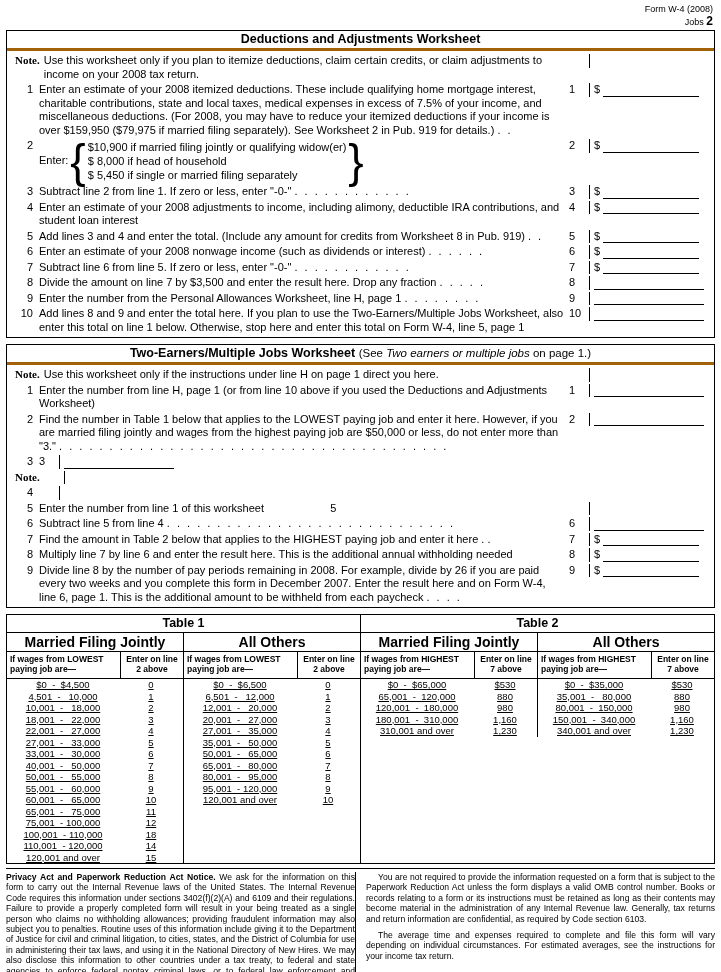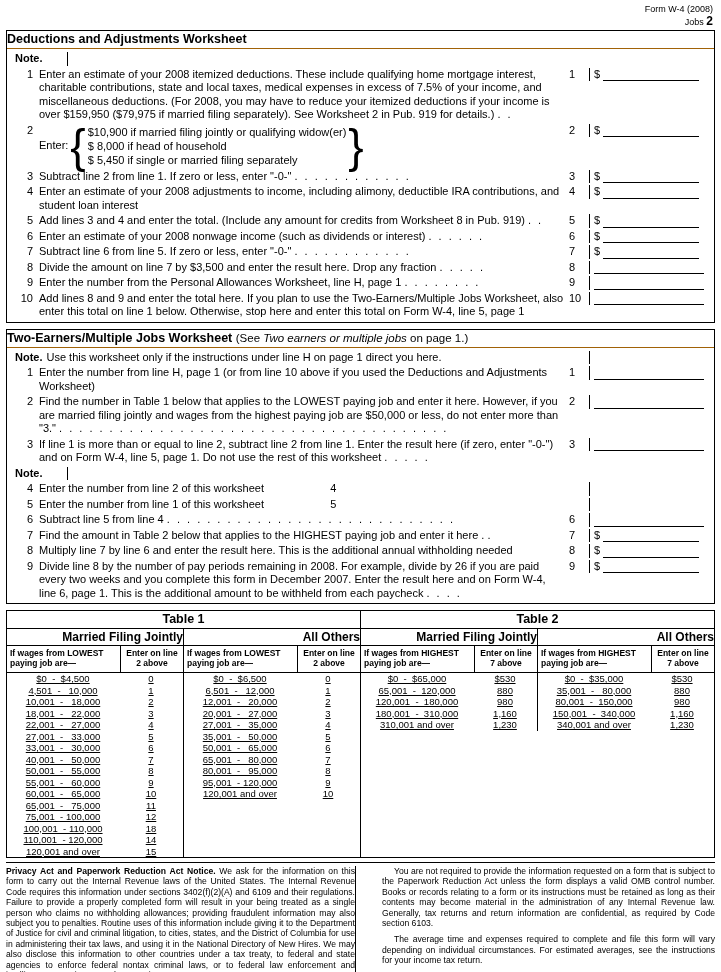--- a/index.html
+++ b/index.html
@@ -2,65 +2,65 @@
 <html><head>
 <meta charset="utf-8">
 <style>
   html,body{margin:0;padding:0;background:#fff;}
   body{width:721px;font-family:"Liberation Sans", sans-serif;color:#000;}
   .page{width:721px;min-height:972px;position:relative;padding:0;box-sizing:border-box;}
   .topbar{display:flex;justify-content:space-between;align-items:flex-end;font-size:9px;padding:4px 8px 2px 8px;flex-direction:column;}
   .topbar .right{font-size:9px;}
   .topbar .right b{font-size:12px;}
   .sect{border:1px solid #000;margin:0 6px 6px 6px;}
-  .sect-title{text-align:left;font-weight:bold;font-size:12.5px;border-bottom:1px solid #a16207;padding:1px 0 2px 0;}
+  .sect-title{text-align:center;font-weight:bold;font-size:12.5px;border-bottom:3px solid #a16207;padding:1px 0 2px 0;}
   .sect-title .norm{font-weight:normal;font-size:11.5px;}
   .sect-title .ital{font-style:italic;font-weight:normal;font-size:11.5px;}
   .rows{padding:2px 0 2px 0;}
   .row{display:flex;align-items:flex-start;font-size:11px;line-height:13.5px;padding:1px 0;}
   .num{width:26px;text-align:right;padding-right:6px;flex:none;}
-  .num.note{width:auto;padding-left:8px;padding-right:4px;font-weight:bold;}
+  .num.note{width:auto;padding-left:8px;padding-right:4px;font-weight:bold;font-family:Liberation Serif, serif;}
   .txt{flex:1 1 auto;padding-right:4px;}
   .lineno{width:20px;text-align:left;flex:none;font-size:11px;}
   .amt{width:120px;flex:none;border-left:1px solid #000;padding-left:4px;position:relative;}
   .amt .dollar{font-size:11px;}
   .amt .ul{display:inline-block;border-bottom:1px solid #000;width:96px;height:11px;vertical-align:bottom;}
   .amt .ul2{display:inline-block;border-bottom:1px solid #000;width:110px;height:11px;vertical-align:bottom;}
   .dots{letter-spacing:2px;font-size:11px;}
   b{font-weight:bold;}
   .brace-row{display:flex;align-items:center;font-size:11px;padding:1px 0;}
   .brace{font-size:46px;line-height:42px;font-weight:100;margin:0 2px 0 2px;}
   .brace-items{line-height:14px;font-size:11px;}
 
   
   .tables{display:flex;margin:0 6px 4px 6px;border:1px solid #000;}
   .tbl{flex:1 1 50%;}
   .tbl + .tbl{border-left:1px solid #000;}
   .tbl-title{text-align:center;font-weight:bold;font-size:12.5px;border-bottom:1px solid #000;padding:1px 0 2px 0;}
   .tbl-sub{display:flex;border-bottom:1px solid #000;}
-  .tbl-sub div{flex:1 1 50%;text-align:right;font-weight:bold;font-size:12px;padding:1px 0;}
+  .tbl-sub div{flex:1 1 50%;text-align:center;font-weight:bold;font-size:14px;padding:1px 0;}
   .tbl-sub div + div{border-left:1px solid #000;}
   .tbl-body{display:flex;}
   .half{flex:1 1 50%;}
   .half + .half{border-left:1px solid #000;}
   .hdr{display:flex;font-size:8.5px;font-weight:bold;border-bottom:1px solid #000;min-height:26px;}
   .hdr .c1{flex:1 1 auto;padding:2px 3px;line-height:10px;}
   .hdr .c2{width:56px;flex:none;border-left:1px solid #000;padding:2px 3px;line-height:10px;text-align:center;}
   .drow{display:flex;font-size:9.5px;line-height:11.5px;text-decoration:underline;}
   .drow .c1{flex:1 1 auto;padding:0 4px;text-align:center;white-space:pre;}
   .drow .c2{width:56px;flex:none;padding:0 4px;text-align:center;}
   .t2 .drow .c2{text-align:center;}
   .spacer{height:11.5px;}
 
   
   .footer{display:flex;margin:4px 6px 0 6px;border-top:1px solid #000;padding-top:3px;}
   .fcol{flex:1 1 50%;font-size:8.6px;line-height:10.4px;text-align:justify;}
   .fcol + .fcol{padding-left:10px;}
   .fcol p{margin:0 0 6px 0;}
-  .fcol .ind{text-indent:12px;margin-left:16px;}
+  .fcol .ind{text-indent:12px;}
   .divider-v{border-left:1px solid #000;}
 </style>
 </head>
 <body>
 
 <div class="page">
 
   <div class="topbar">
     <div>Form W-4 (2008)</div>
     <div class="right">
@@ -68,20 +68,21 @@
       <b>2</b>
     </div>
   </div>
 
   <div class="sect">
     <div class="sect-title">Deductions and Adjustments Worksheet</div>
     <div class="rows">
 
       <div class="row">
         <div class="num note">Note.</div>
+        <div class="txt">Use this worksheet only if you plan to itemize deductions, claim certain credits, or claim adjustments to income on your 2008 tax return.</div>
         <div class="lineno"></div>
         <div class="amt">&nbsp;</div>
       </div>
 
       <div class="row">
         <div class="num">1</div>
         <div class="txt">
           <span>Enter an estimate of your 2008 itemized deductions. These include qualifying home mortgage interest, charitable contributions, state and local taxes, medical expenses in excess of 7.5% of your income, and miscellaneous deductions. (For 2008, you may have to reduce your itemized deductions if your income is over $159,950 ($79,975 if married filing separately). See Worksheet 2 in Pub. 919 for details.)</span>
           <span class="dots">. .</span>
         </div>
@@ -245,44 +246,34 @@
           <span class="dots">. . . . . . . . . . . . . . . . . . . . . . . . . . . . . . . . . . . . . . .</span>
         </div>
         <div class="lineno">2</div>
         <div class="amt">
           <span class="ul2"></span>
         </div>
       </div>
 
       <div class="row">
         <div class="num">3</div>
-        <div class="txt">
-          <span>If line 1 is more than or equal to line 2, subtract line 2 from line 1. Enter the result here (if zero, enter "-0-") and on Form W-4, line 5, page 1. Do not use the rest of this worksheet</span>
-          <span class="dots">. . . . .</span>
-        </div>
         <div class="lineno">3</div>
         <div class="amt">
           <span class="ul2"></span>
         </div>
       </div>
 
       <div class="row">
         <div class="num note">Note.</div>
         <div class="lineno"></div>
         <div class="amt">&nbsp;</div>
       </div>
 
       <div class="row">
         <div class="num">4</div>
-        <div class="txt">
-          <span>Enter the number from line 2 of this worksheet</span>
-          <span style="display:inline-block;width:60px;"></span>
-          <span>4</span>
-          <span class="ul" style="width:120px;"></span>
-        </div>
         <div class="lineno"></div>
         <div class="amt">&nbsp;</div>
       </div>
 
       <div class="row">
         <div class="num">5</div>
         <div class="txt">
           <span>Enter the number from line 1 of this worksheet</span>
           <span style="display:inline-block;width:60px;"></span>
           <span>5</span>

